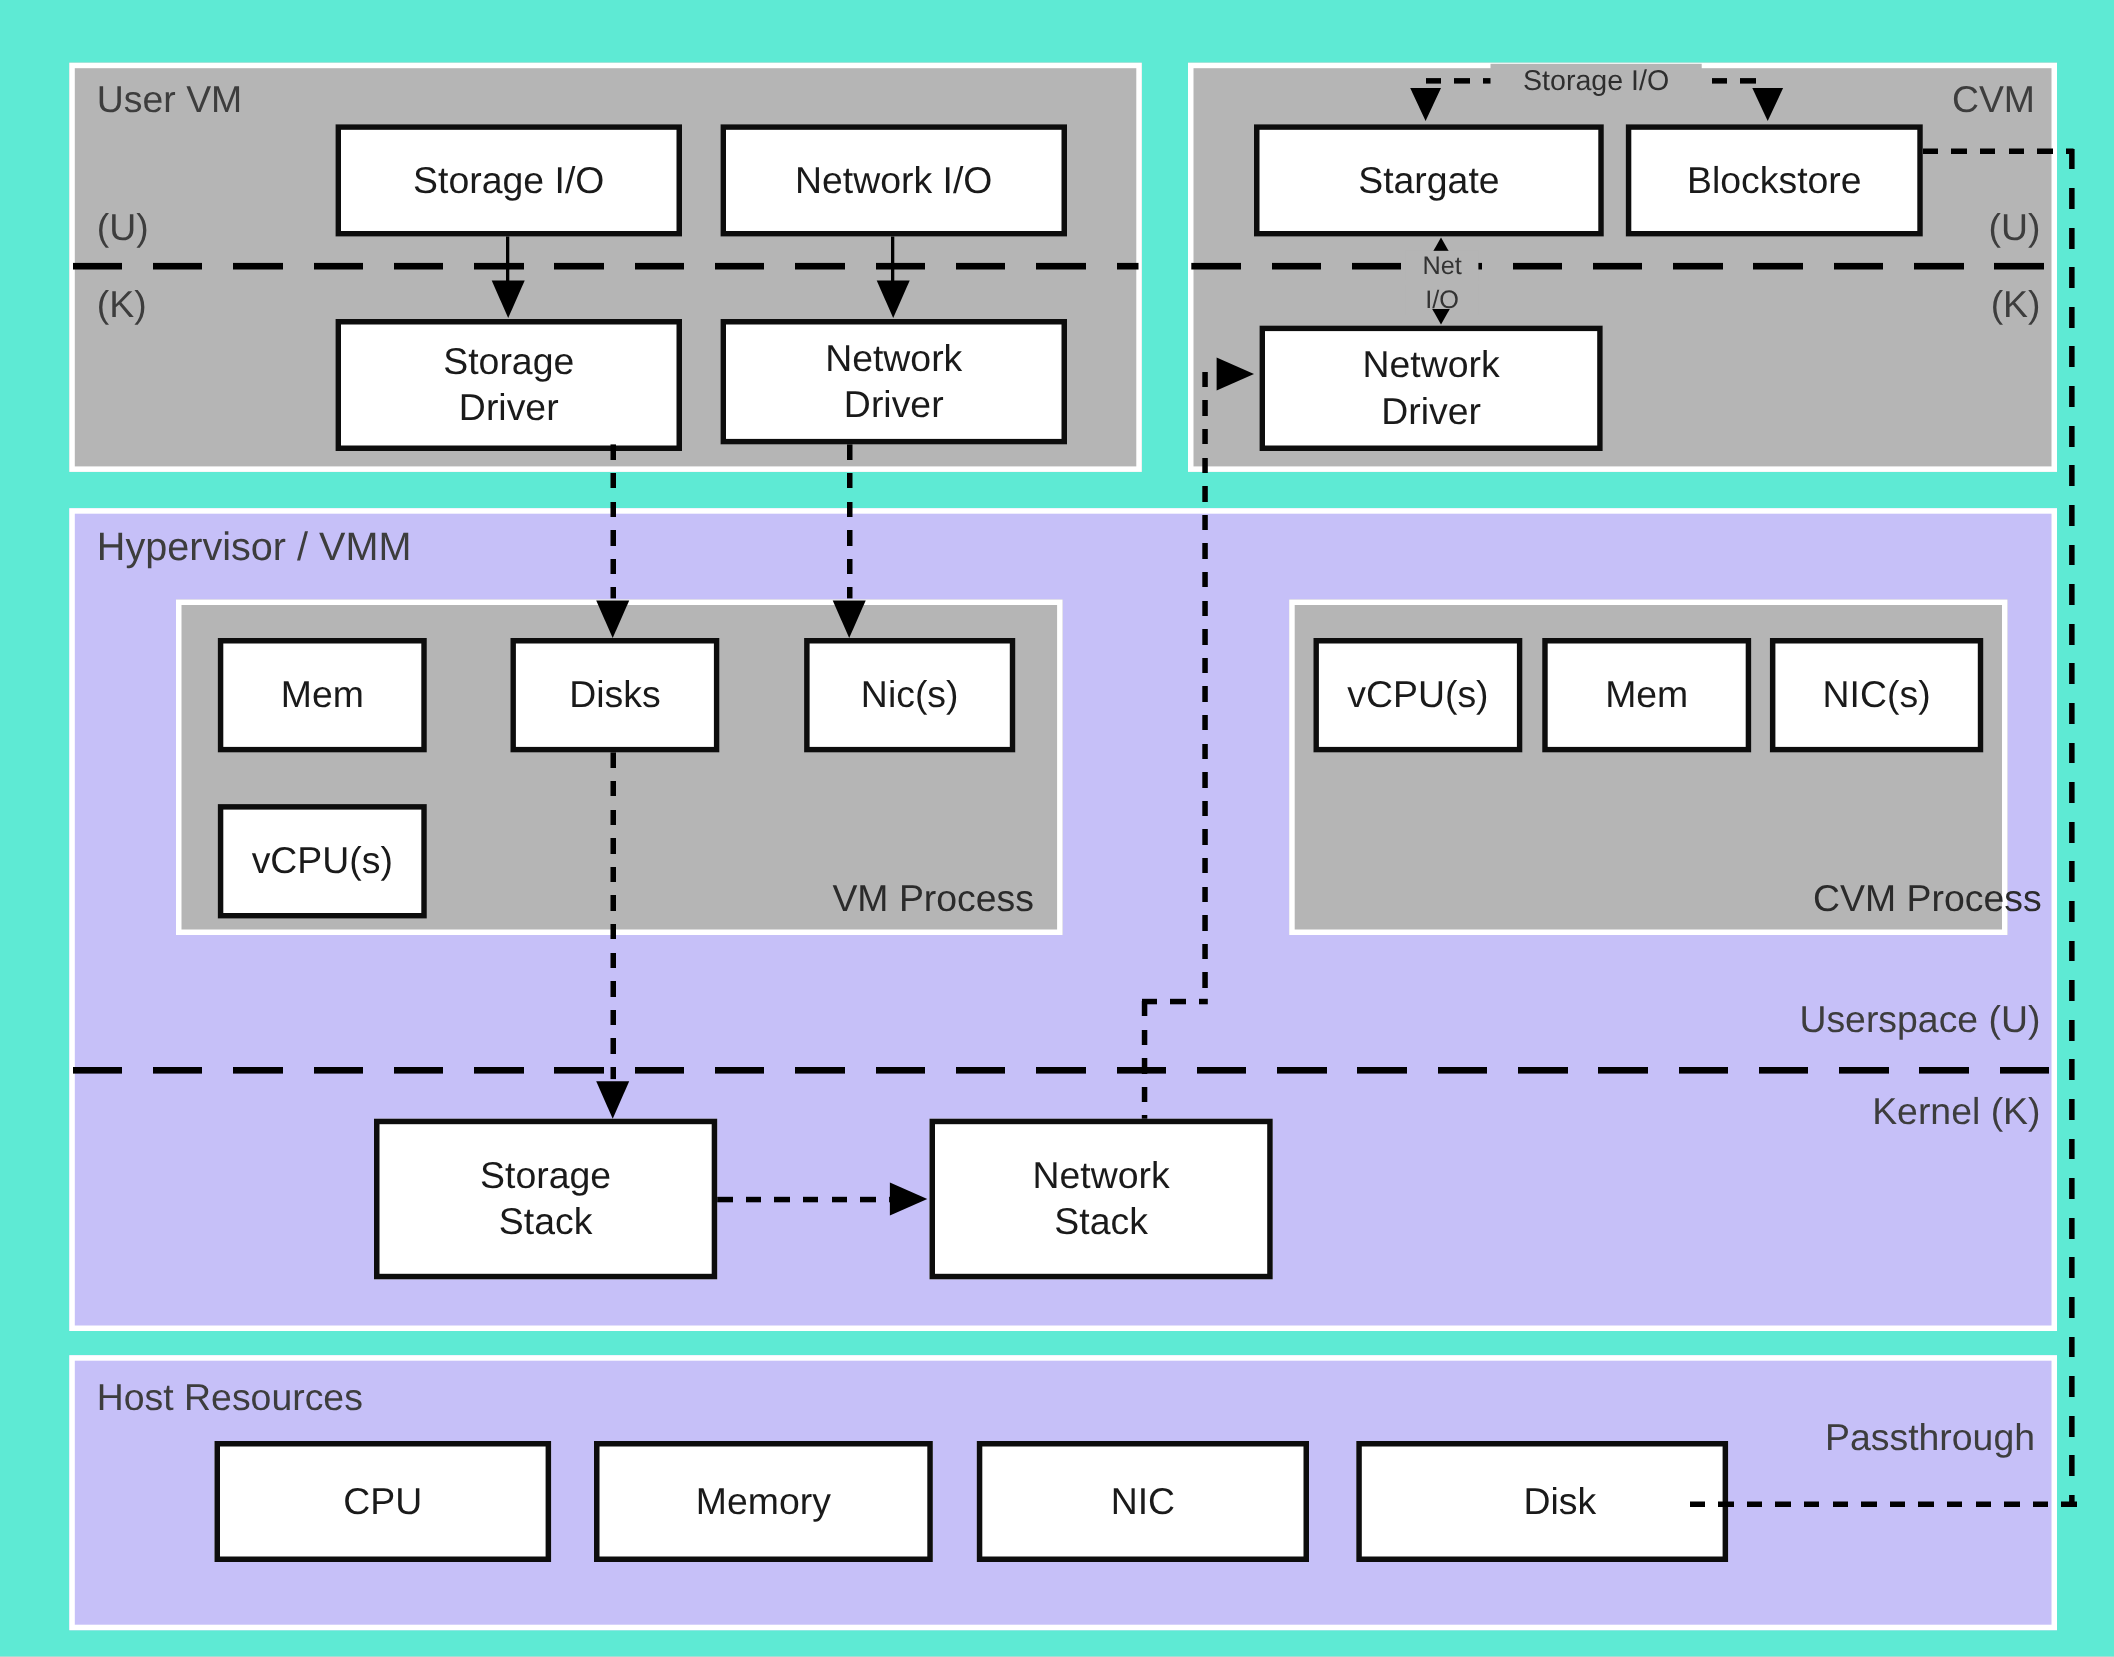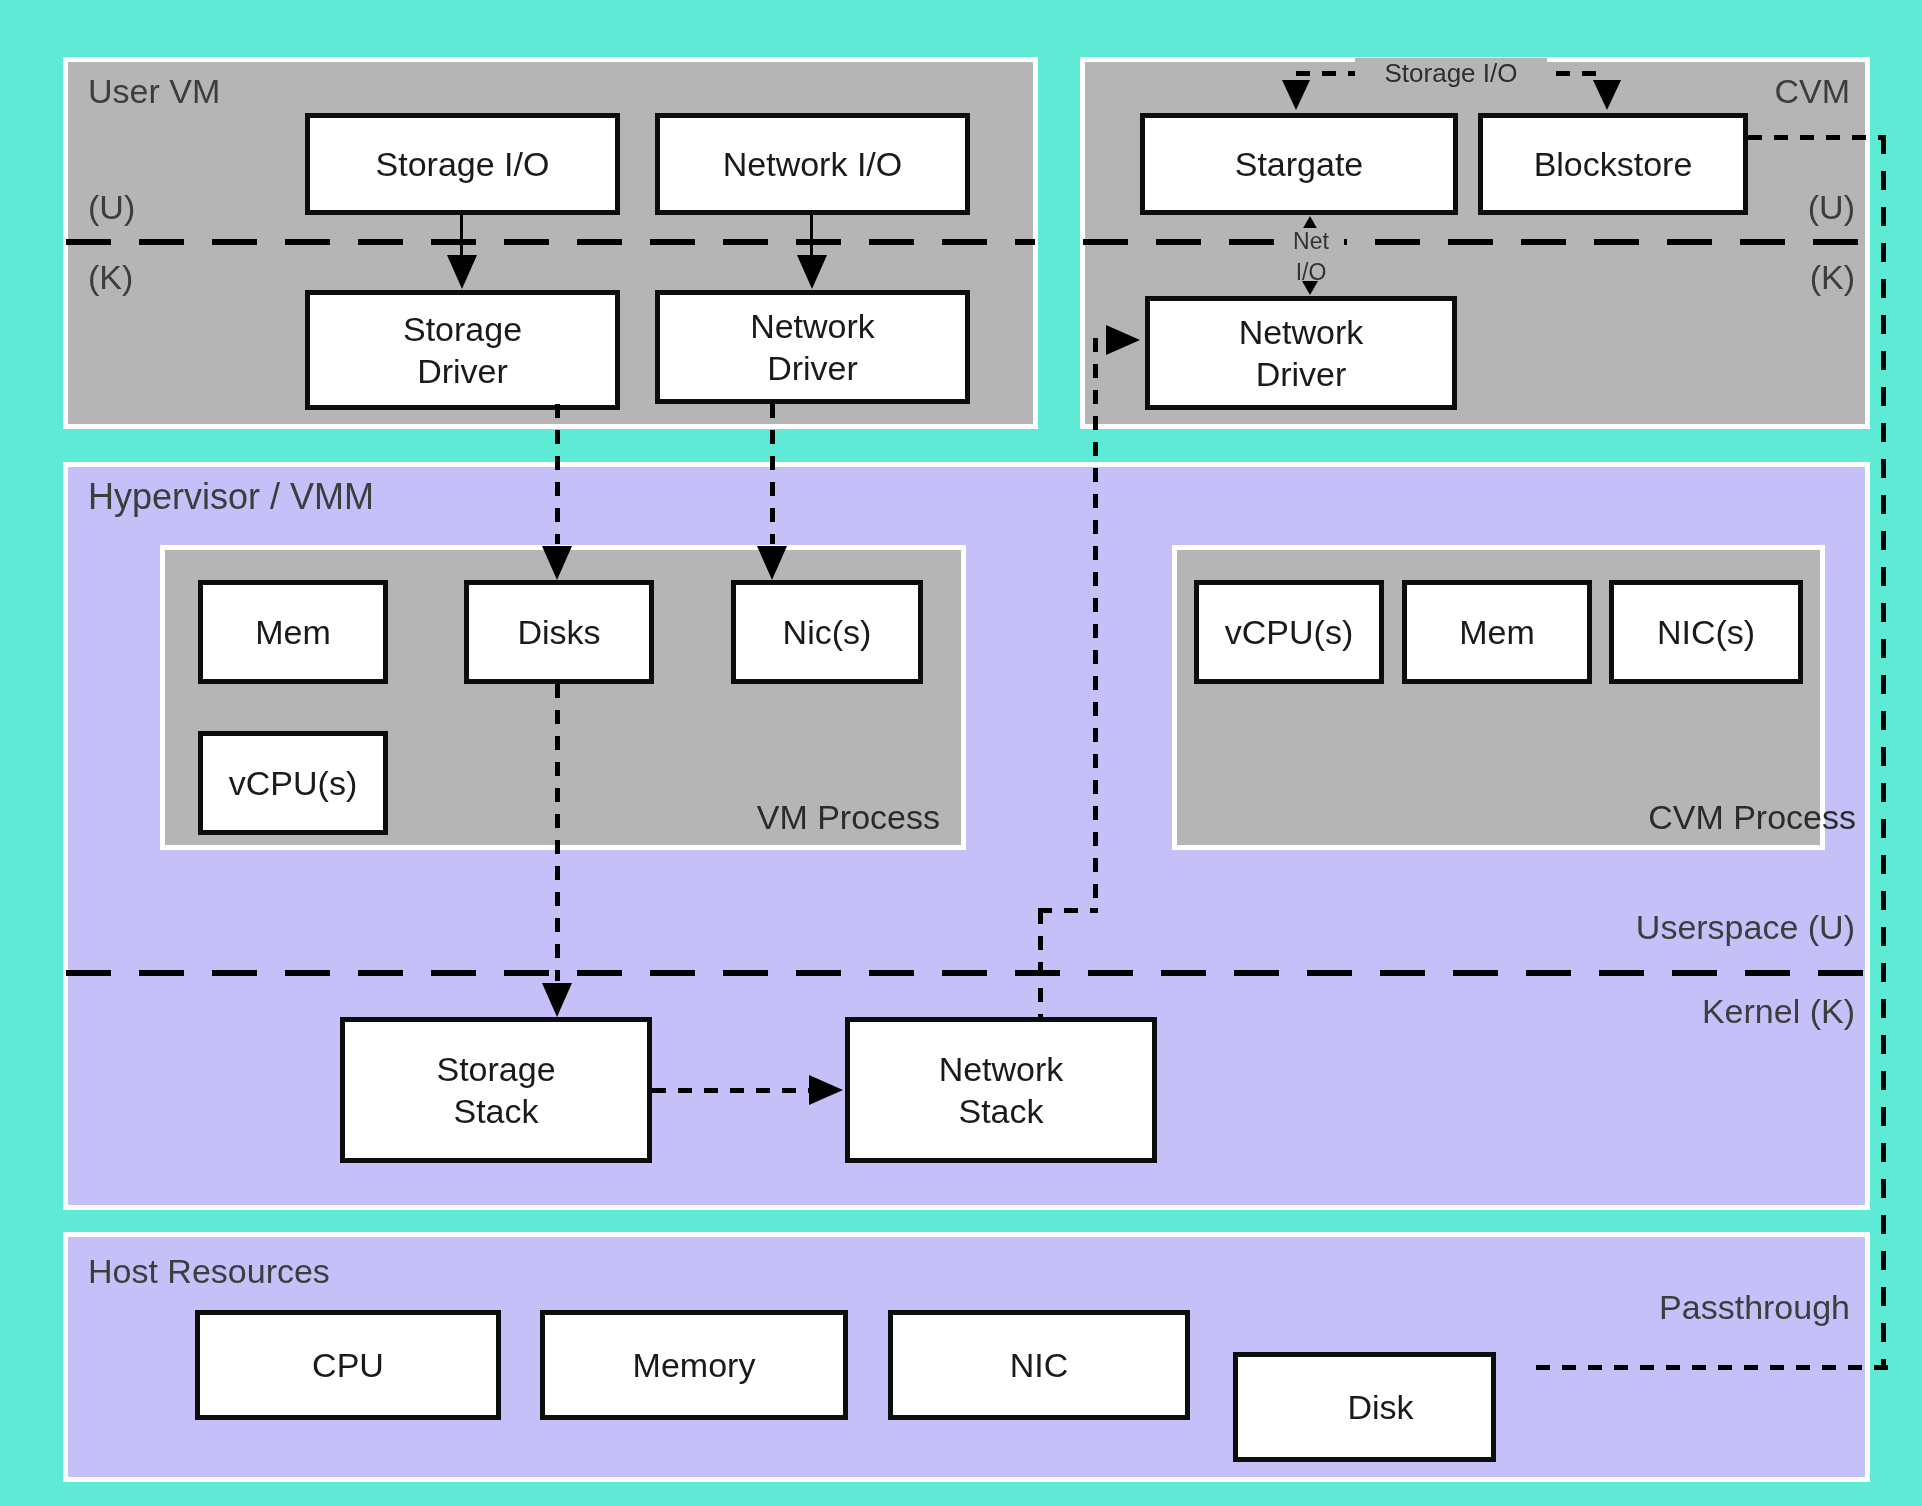--- a/index.html
+++ b/index.html
@@ -163,19 +163,19 @@
 
   <div class="box" style="left:195px;top:1310px;width:306px;height:110px;">
     <span>CPU</span>
   </div>
   <div class="box" style="left:540px;top:1310px;width:308px;height:110px;text-align:right;">
     <span>Memory</span>
   </div>
   <div class="box" style="left:888px;top:1310px;width:302px;height:110px;">
     <span>NIC</span>
   </div>
-  <div class="box" style="left:1233px;top:1352px;width:263px;height:110px;padding-left:32px;">
+  <div class="box" style="left:1233px;top:1310px;width:338px;height:110px;padding-left:32px;">
     <span>Disk</span>
   </div>
 
   <div class="dash-h" style="left:1536px;top:1365px;width:364px;"></div>
 
 </div>
 
 </body></html>

